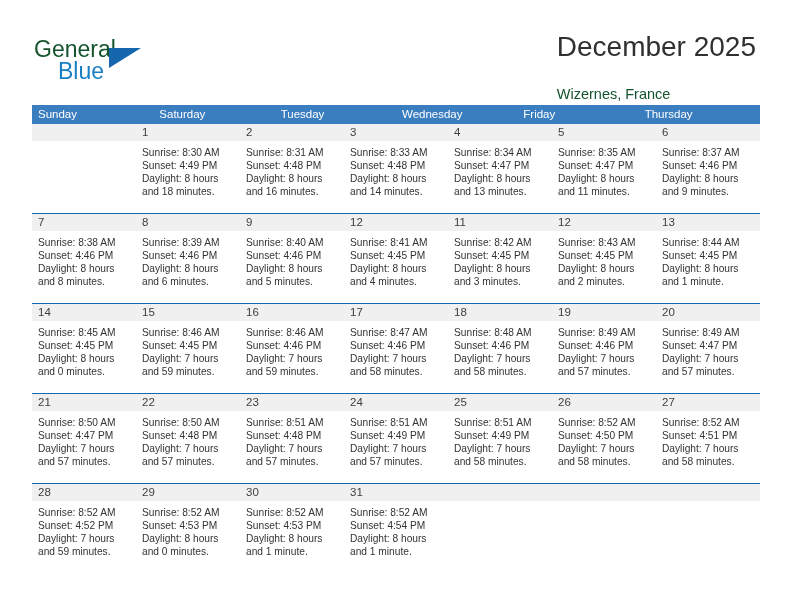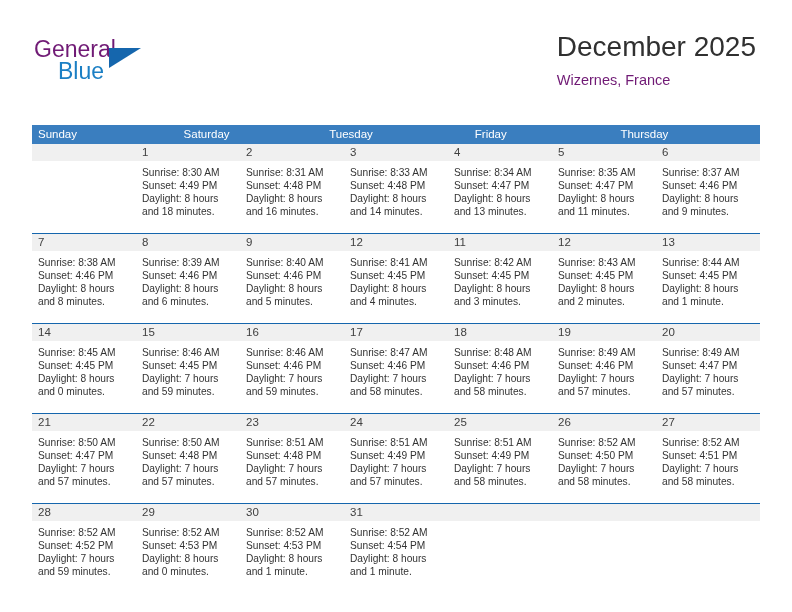--- a/index.html
+++ b/index.html
@@ -35,21 +35,21 @@
     left: 34px;
     top: 36px;
     width: 220px;
     height: 52px;
   }
   .brand-general {
     position: absolute;
     left: 0;
     top: 0;
     font-size: 23px;
-    color: #701a75;
+    color: #14532d;
     letter-spacing: 0px;
     line-height: 26px;
     font-family: "Liberation Sans", sans-serif;
   }
   .brand-blue {
     position: absolute;
     left: 24px;
     top: 22px;
     font-size: 23px;
     color: #1b7fc4;
@@ -74,41 +74,40 @@
   }
   .cal-title {
     font-size: 28px;
     color: #303030;
     line-height: 34px;
     white-space: nowrap;
     font-family: "Liberation Sans", sans-serif;
   }
   .cal-subtitle {
     font-size: 14.5px;
-    color: #701a75;
+    color: #14532d;
     line-height: 20px;
-    margin-top: 6px;
+    margin-top: 20px;
     white-space: nowrap;
     font-family: "Liberation Sans", sans-serif;
   }
 
   
   .calendar {
     position: absolute;
     left: 32px;
     top: 105px;
     width: 728px;
   }
 
   .weekday-row {
     display: flex;
     width: 100%;
     background: #3a7ebf;
     height: 19px;
-    margin-top: 20px;
   }
   .weekday-cell {
     flex: 1 1 0;
     color: #ffffff;
     font-size: 11.5px;
     line-height: 19px;
     padding-left: 6px;
     box-sizing: border-box;
     font-family: "Liberation Sans", sans-serif;
     overflow: hidden;
@@ -181,20 +180,21 @@
     </div>
 
   </div>
 
   <div class="calendar">
 
     <div class="weekday-row">
       <div class="weekday-cell">Sunday</div>
       <div class="weekday-cell">Saturday</div>
       <div class="weekday-cell">Tuesday</div>
+      <div class="weekday-cell">Wednesday</div>
       <div class="weekday-cell">Friday</div>
       <div class="weekday-cell">Thursday</div>
     </div>
 
     <div class="week-row first">
       <div class="day-cell empty">
         <div class="daynum-band">
             <span class="daynum"></span>
           </div>
 

